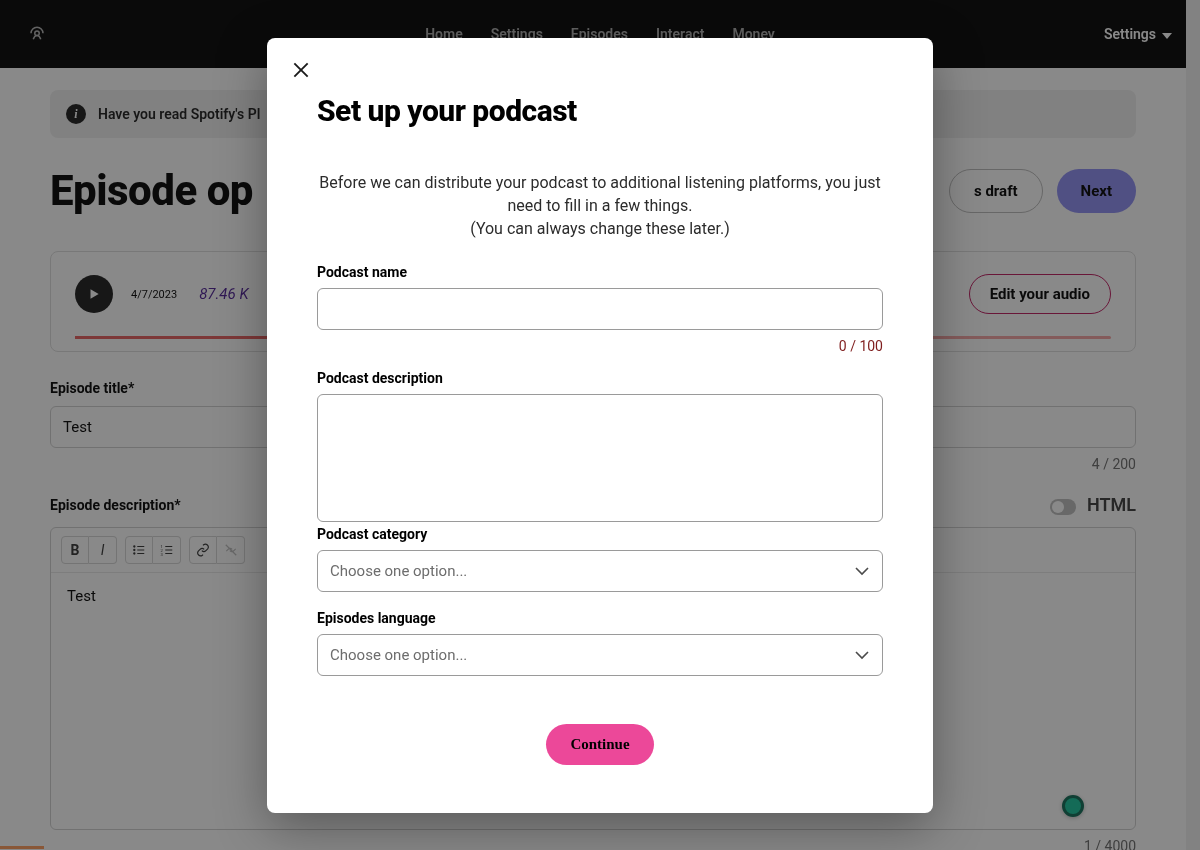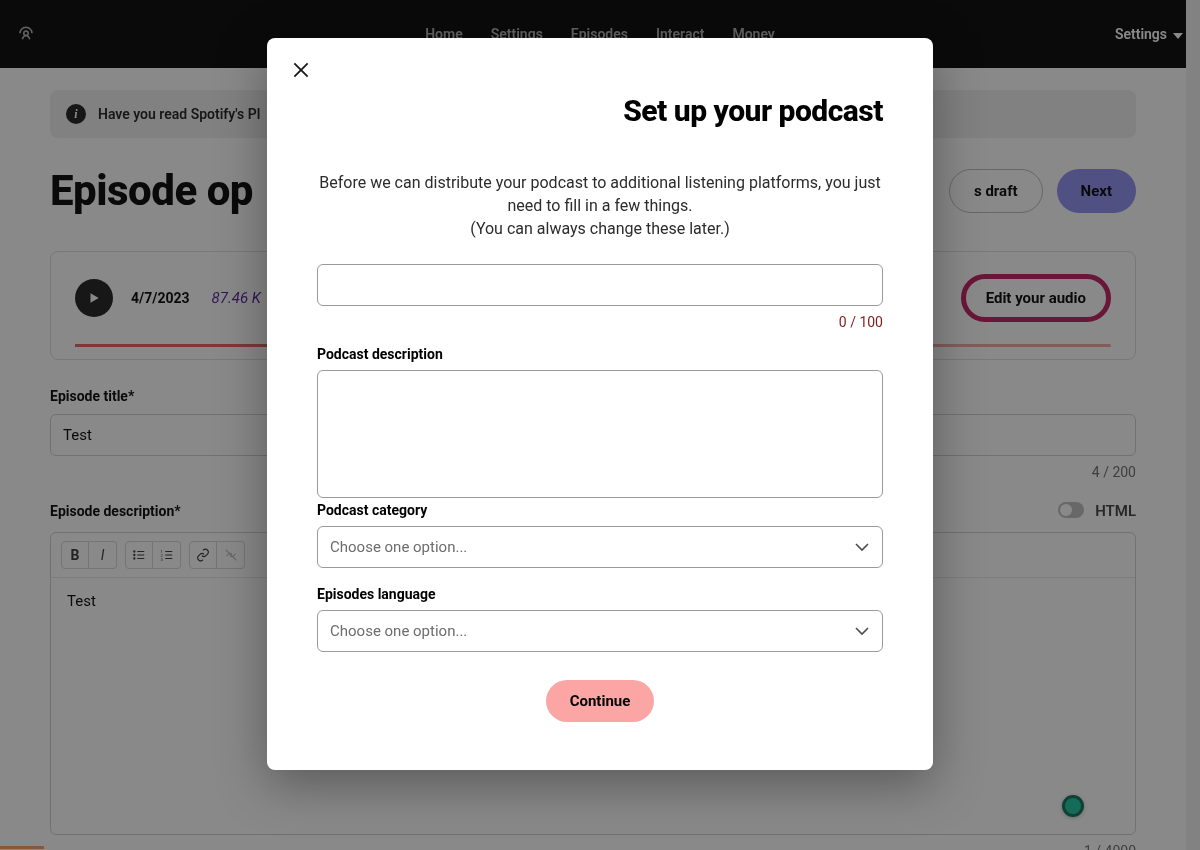--- a/index.html
+++ b/index.html
@@ -1,19 +1,19 @@
 <!DOCTYPE html>
 <html><head>
 <meta charset="utf-8">
 <style>
 * { box-sizing: border-box; margin: 0; padding: 0; font-family: -apple-system, BlinkMacSystemFont, "Segoe UI", Roboto, Arial, sans-serif; }
 body { width: 1200px; height: 850px; overflow: hidden; background: #fff; position: relative; }
 
 
-.nav { height: 68px; background: #000; display: flex; align-items: center; padding: 0 17px; position: relative; }
+.nav { height: 68px; background: #000; display: flex; align-items: center; padding: 0 28px; position: relative; }
 .nav-logo { color: #fff; display: flex; align-items: center; }
 .nav-links { position: absolute; left: 50%; transform: translateX(-50%); display: flex; gap: 28px; }
 .nav-links a { color: #b3b3b3; font-size: 14px; font-weight: 600; text-decoration: none; }
 .nav-settings { margin-left: auto; color: #fff; font-size: 14px; font-weight: 600; display: flex; align-items: center; gap: 6px; }
 
 
 .page { padding: 22px 50px 0; width: 1186px; }
 .banner { background: #efefef; border-radius: 8px; padding: 14px 16px; display: flex; align-items: center; gap: 12px; margin-bottom: 28px; }
 .info-icon { width: 20px; height: 20px; border-radius: 50%; background: #1a1a1a; color: #fff; display:flex; align-items:center; justify-content:center; font-size:12px; font-weight:700; position:relative; }
 .info-icon::after{content:"i"; font-family: Georgia, serif; font-style: italic;}
@@ -24,33 +24,33 @@
 .title-btns { display: flex; gap: 14px; }
 .btn { border-radius: 999px; padding: 12px 24px; font-size: 15px; font-weight: 700; border: none; cursor: pointer; text-align: right; }
 .btn-outline { background: #fff; border: 1px solid #bababa; }
 .btn-primary { background: #8c8cf2; color: #000; }
 
 
 .audio-card { border: 1px solid #dcdcdc; border-radius: 8px; padding: 22px 24px 12px; margin-bottom: 28px; position: relative; }
 .audio-row { display: flex; align-items: center; gap: 18px; }
 .play-btn { width: 38px; height: 38px; border-radius: 50%; background: #1a1a1a; display: flex; align-items: center; justify-content: center; }
 .play-btn svg { fill: #fff; }
-.audio-date { font-size: 14px; font-weight: 700; }
+.audio-date { font-size: 11px; font-weight: 400; }
 .audio-size { font-size: 15px; color: #4c1d95; margin-left:4px;font-style:italic;}
-.edit-audio { margin-left:auto; border:5px solid #be185d; border-radius:999px; padding:10px 20px; font-size:15px; font-weight:700; background:#fff;text-align:right; }
+.edit-audio { margin-left:auto; border:1px solid #be185d; border-radius:999px; padding:10px 20px; font-size:15px; font-weight:700; background:#fff;text-align:right; }
 .progress-bar { height: 3px; background: #f4a2a2; margin-top: 22px; border-radius: 2px; position: relative; }
 .progress-bar::before { content:""; position:absolute; left:0; top:0; height:3px; width:240px; background:#e75c5c;}
 
 
 .form-label { font-size: 14px; font-weight: 700; margin-bottom: 10px; display:block; }
 .text-input { width: 100%; border:1px solid #cfcfcf; border-radius:6px; padding: 11px 12px; font-size:15px; }
 .counter { text-align: right; font-size: 14px; color: #6b6b6b; margin-top: 8px; }
 
 .desc-header { display:flex; align-items:center; justify-content:space-between; margin-top:22px; margin-bottom:12px;}
-.toggle-wrap { display:flex; align-items:flex-start; gap:11px; font-size:15px; font-weight:600; color:#3a3a3a;}
+.toggle-wrap { display:flex; align-items:flex-end; gap:11px; font-size:18px; font-weight:600; color:#3a3a3a;}
 .toggle { width: 26px; height: 16px; border-radius: 999px; background:#bdbdbd; position:relative; }
 .toggle::after{content:""; width:12px; height:12px; background:#fff; border-radius:50%; position:absolute; top:2px; left:2px;}
 
 .editor { border:1px solid #cfcfcf; border-radius:6px; overflow:hidden; }
 .toolbar { border-bottom:1px solid #e6e6e6; padding:8px 10px; display:flex; gap:8px; }
 .tb-group { display:flex; }
 .tb-btn { width:28px; height:28px; border:1px solid #d4d4d4; background:#fff; display:flex; align-items:center; justify-content:center; font-size:14px; color:#333; }
 .tb-group .tb-btn:first-child { border-radius:4px 0 0 4px; }
 .tb-group .tb-btn:last-child { border-radius:0 4px 4px 0; }
 .tb-group .tb-btn + .tb-btn { border-left:none; }
@@ -60,31 +60,31 @@
 
 .gram { position:absolute; width:22px; height:22px; border-radius:50%; background:#15c39a; border:3px solid #0c6b54; box-shadow:0 1px 4px rgba(0,0,0,.25); left:1062px; top:795px; }
 
 
 .scrim { position:absolute; inset:0; background:rgba(20,20,20,.5); }
 
 
 .modal { position:absolute; left:267px; top:38px; width:666px; background:#fff; border-radius:8px; padding: 55px 50px 48px; box-shadow: 0 14px 50px rgba(0,0,0,.35); }
 .modal-close { position:absolute; left:24px; top:22px; cursor:pointer; }
 .modal-close svg { stroke:#1a1a1a; }
-.modal h2 { text-align:right; font-size:30px; font-weight:800; letter-spacing:-0.5px; margin-bottom:18px; }
+.modal h2 { text-align:left; font-size:30px; font-weight:800; letter-spacing:-0.5px; margin-bottom:18px; }
 .modal-sub { text-align:center; font-size:16px; color:#2c2c2c; line-height:1.45; margin-bottom:2px;margin-top:43px; }
 .modal-sub2 { text-align:center; font-size:16px; color:#2c2c2c; margin-bottom:26px; }
 
 .m-label { font-size:14px; font-weight:700; margin: 0 0 8px; display:block; }
 .m-input { width:100%; border:1px solid #9a9a9a; border-radius:6px; padding: 11px 12px; font-size:15px; }
 .m-textarea { width:100%; border:1px solid #9a9a9a; border-radius:6px; padding: 11px 12px; font-size:15px; height:128px; resize:none; }
 .m-counter { text-align:right; font-size:14px; color:#7f1d1d; margin-top:8px; margin-bottom:16px; }
 .m-select { width:100%; border:1px solid #9a9a9a; border-radius:6px; padding: 11px 12px; font-size:15px; color:#6d6d6d; display:flex; align-items:center; justify-content:space-between; background:#fff; }
 .m-field-gap { height:18px; }
-.continue { display:block; margin: 28px auto 0; background:#fca5a5; color:#000; }
+.continue { display:block; margin: 48px auto 0; background:#ec4899; color:#000;font-family:Liberation Serif, serif; }
 
 
 .right-edge { position:absolute; right:0; top:0; width:14px; height:850px; background:#f0f0f0; }
 .accent-line { position:absolute; left:0; bottom:1px; height:3px; width:44px; background:#ff9a5a; }
 
 .sep-0 { margin-bottom:18px; }
 </style>
 </head>
 <body>
 
@@ -216,20 +216,21 @@
   <div class="modal-close">
     <svg width="20" height="20" viewBox="0 0 24 24" fill="none" stroke-width="2.2">
         <line x1="4" y1="4" x2="20" y2="20"></line>
         <line x1="20" y1="4" x2="4" y2="20"></line>
       </svg>
   </div>
   <h2>Set up your podcast</h2>
   <p class="modal-sub">Before we can distribute your podcast to additional listening platforms, you just need to fill in a few things.</p>
   <p class="modal-sub2">(You can always change these later.)</p>
 
+  <label class="m-label">Podcast name</label>
   <input class="m-input" style="">
   <div class="m-counter">0   /   100</div>
 
   <label class="m-label">Podcast description</label>
   <textarea class="m-textarea" style=""></textarea>
 
   <label class="m-label">Podcast category</label>
   <div class="m-select">
     <span>Choose one option...</span>
     <svg width="16" height="10" viewBox="0 0 16 10" fill="none" stroke="#4b4b4b" stroke-width="1.6">

